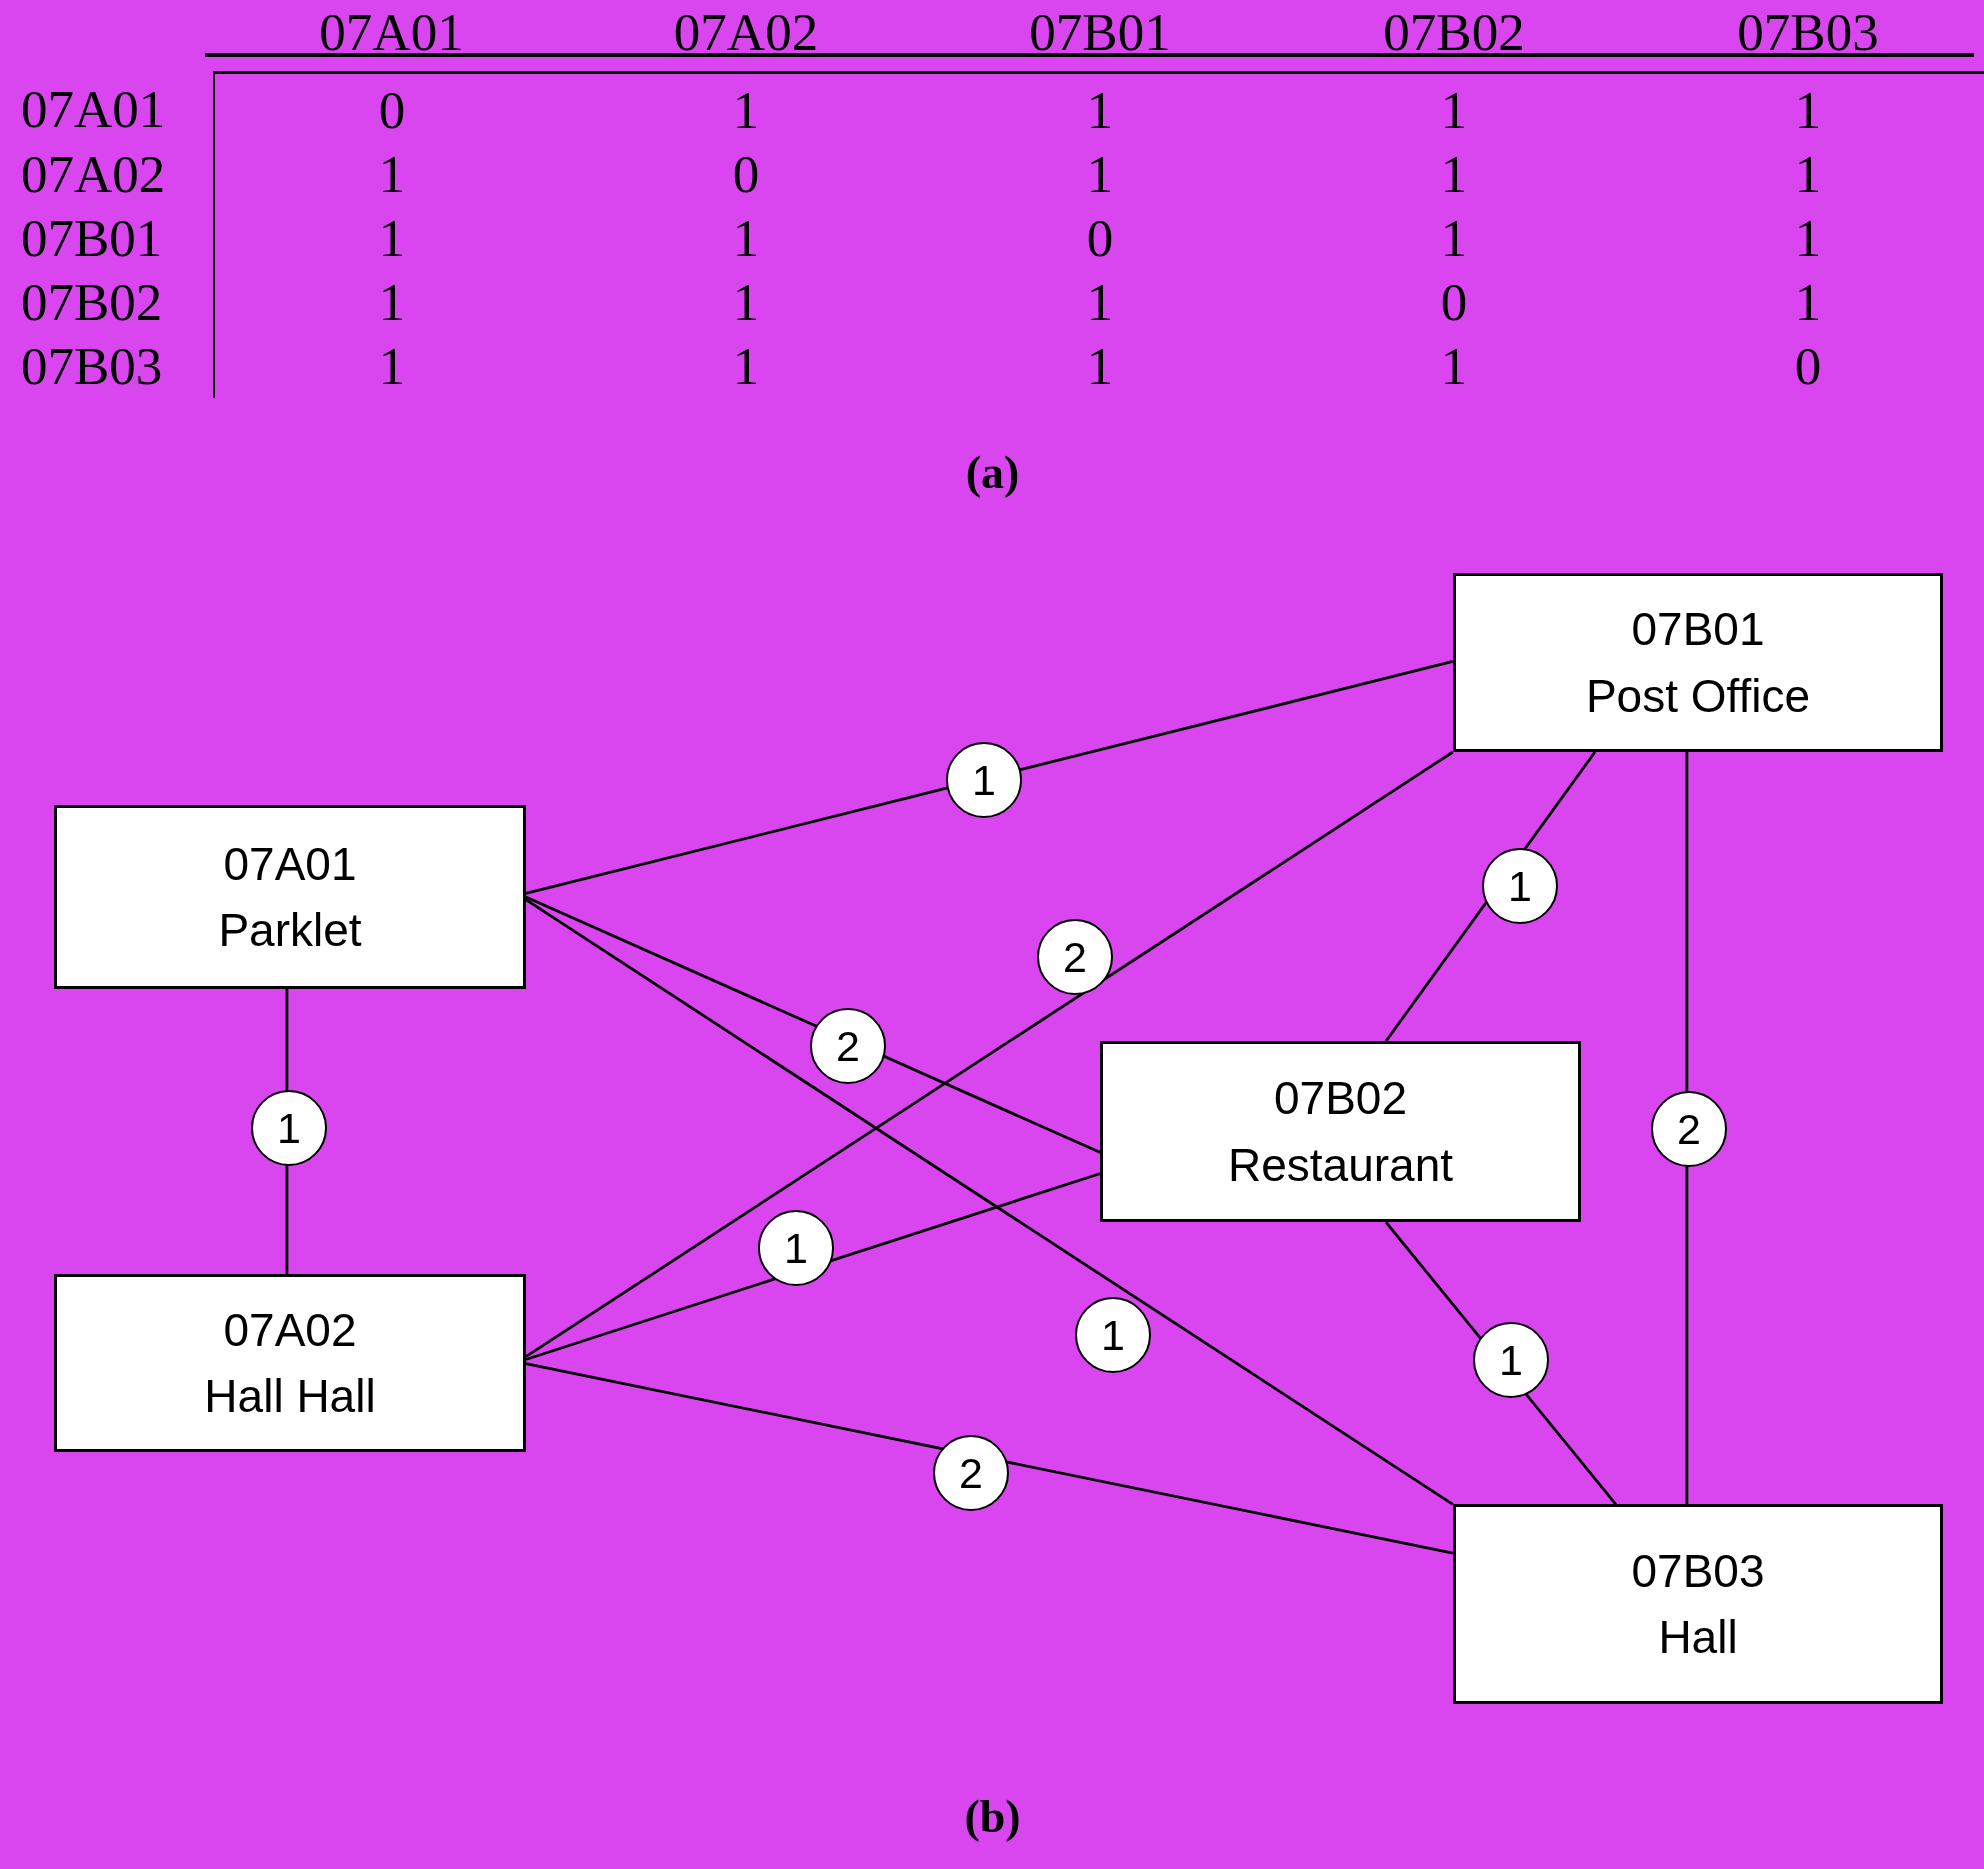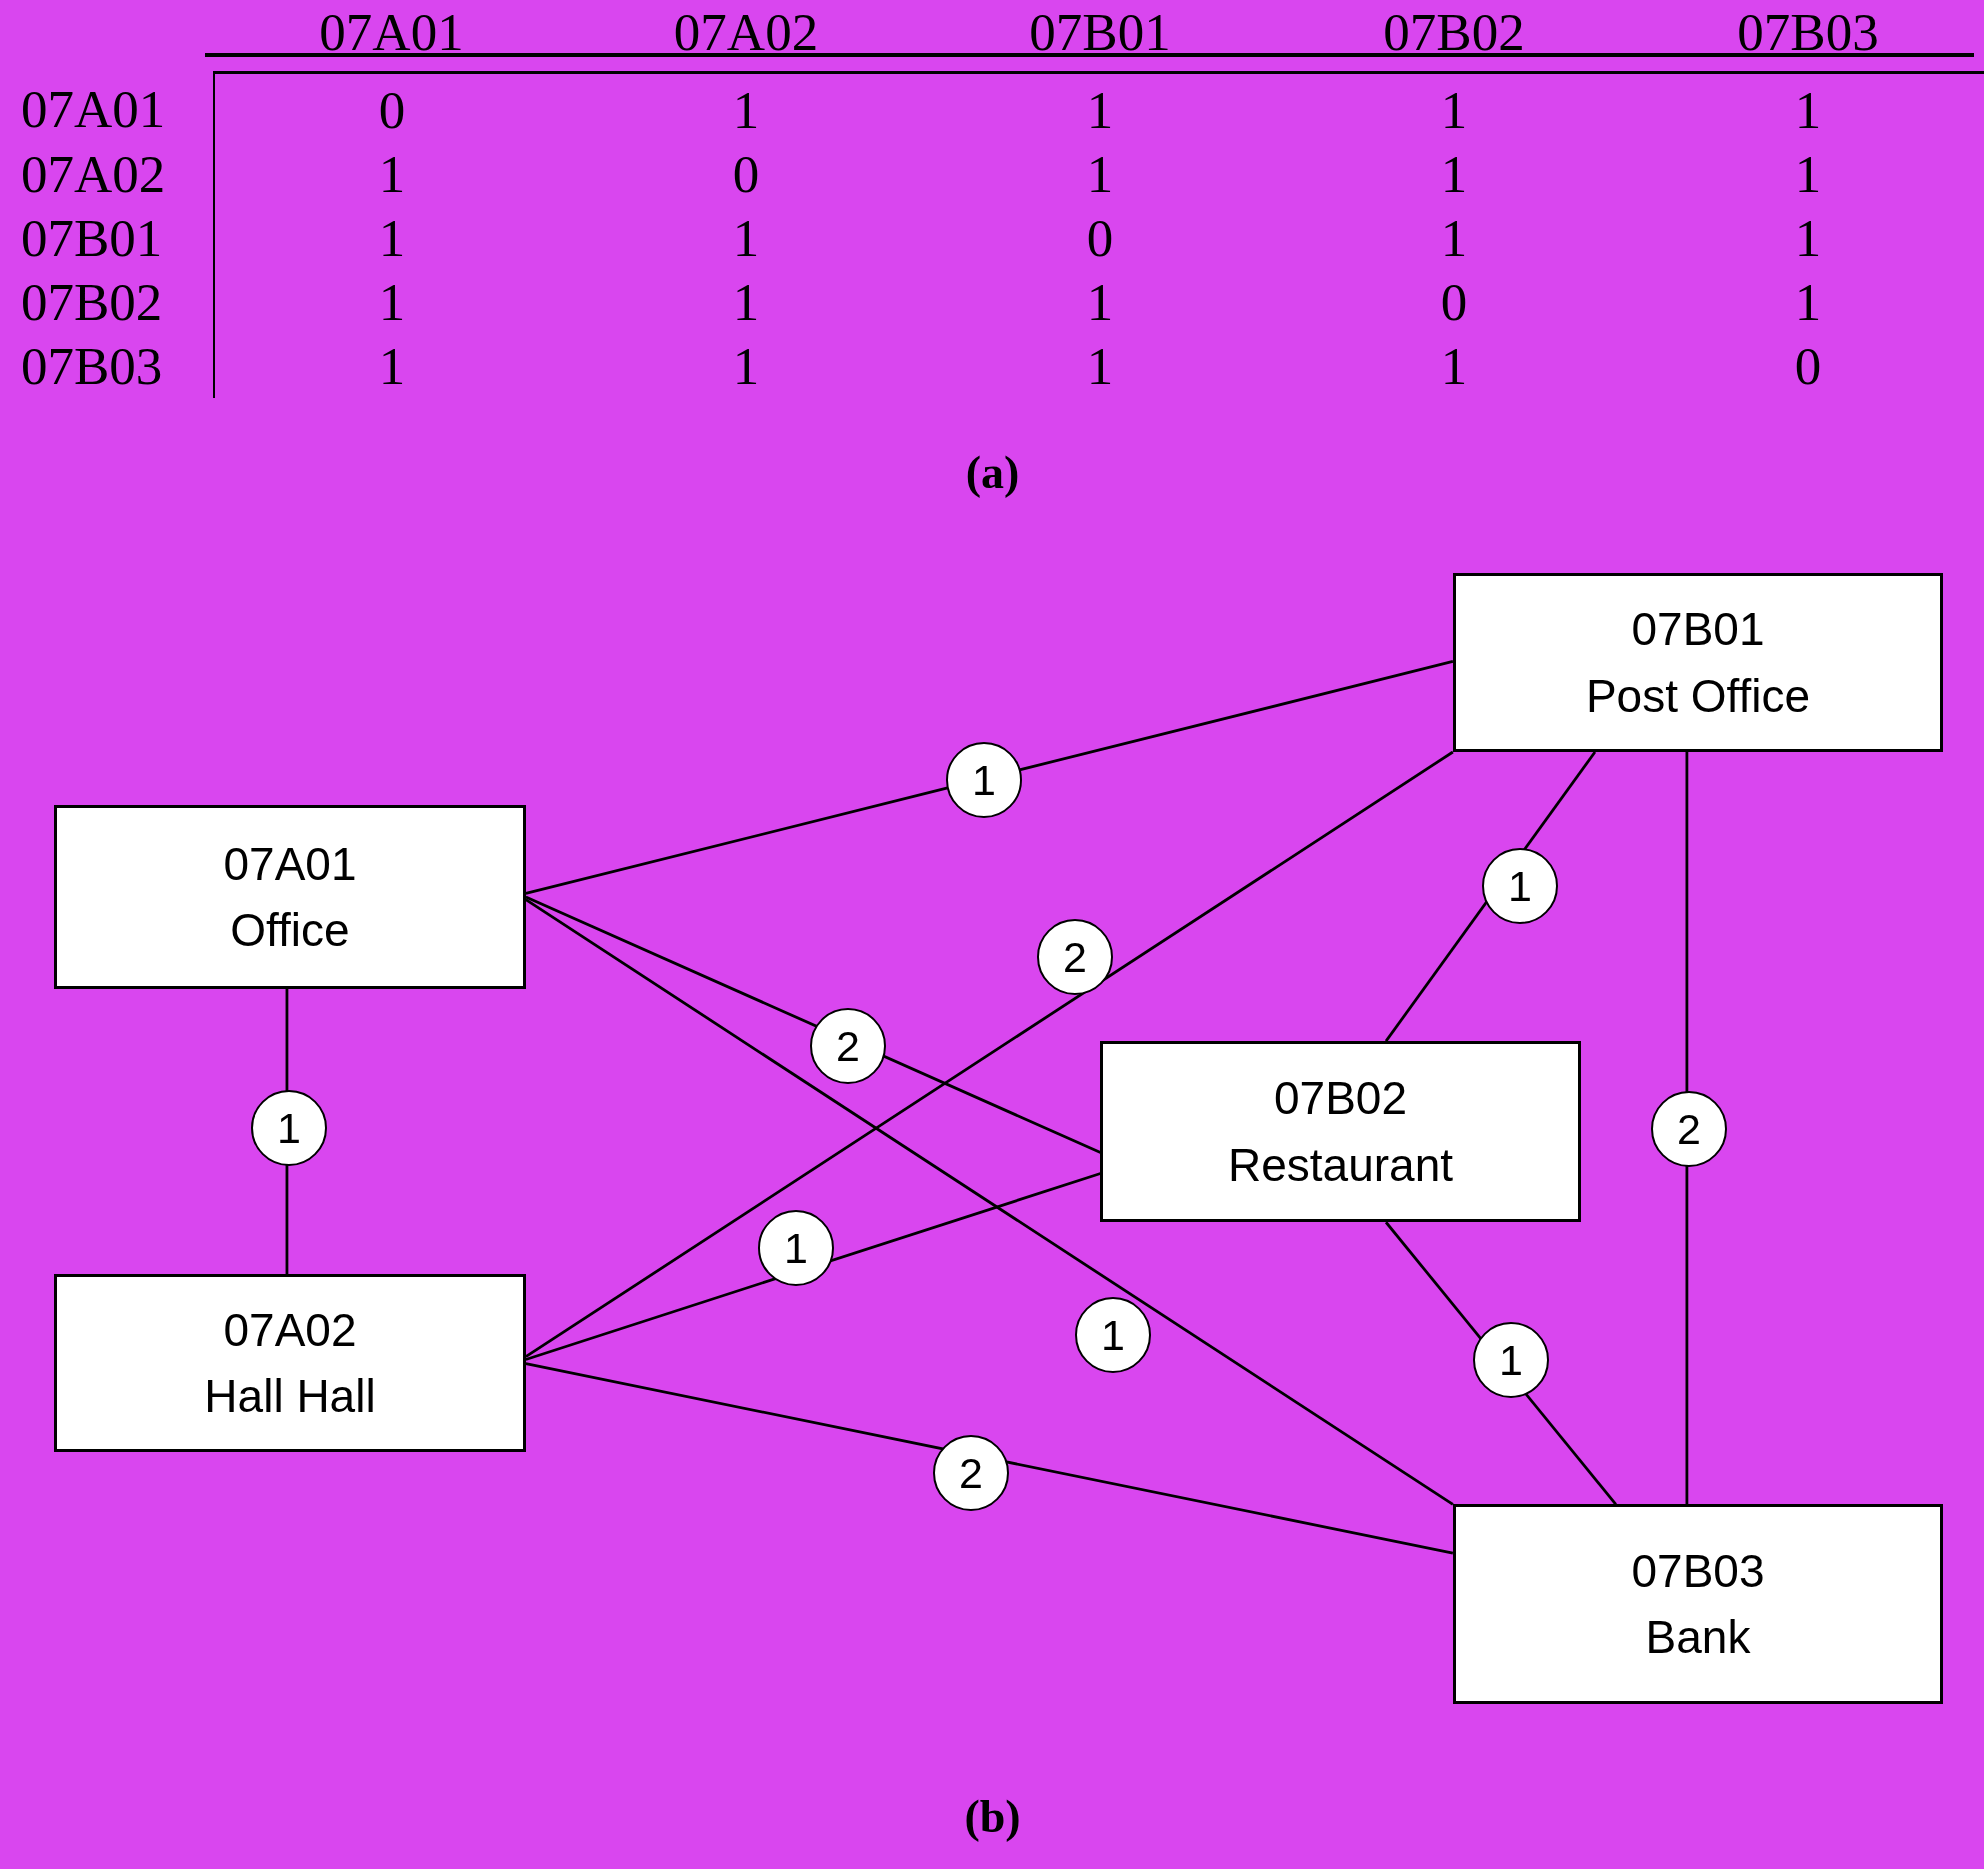--- a/index.html
+++ b/index.html
@@ -216,37 +216,37 @@
           <line x1="755" y1="1172" x2="1580" y2="905" stroke="#000000" stroke-width="4"></line>
           <line x1="755" y1="1178" x2="2086" y2="1450" stroke="#000000" stroke-width="4"></line>
           <line x1="2290" y1="300" x2="1990" y2="715" stroke="#000000" stroke-width="4"></line>
           <line x1="2422" y1="300" x2="2422" y2="1380" stroke="#000000" stroke-width="4"></line>
           <line x1="1990" y1="975" x2="2320" y2="1380" stroke="#000000" stroke-width="4"></line>
         </g>
     </svg>
     <div id="node-layer">
         <div class="node-box" style="left: 54px; top: 262px; width: 472px; height: 184px;">
           <span class="node-id">07A01</span>
-          <span class="node-name">Office</span>
+          <span class="node-name">Parklet</span>
         </div>
         <div class="node-box" style="left: 54px; top: 731px; width: 472px; height: 178px;">
           <span class="node-id">07A02</span>
           <span class="node-name">Hall Hall</span>
         </div>
         <div class="node-box" style="left: 1453px; top: 30px; width: 490px; height: 179px;">
           <span class="node-id">07B01</span>
           <span class="node-name">Post Office</span>
         </div>
         <div class="node-box" style="left: 1100px; top: 498px; width: 481px; height: 181px;">
           <span class="node-id">07B02</span>
           <span class="node-name">Restaurant</span>
         </div>
         <div class="node-box" style="left: 1453px; top: 961px; width: 490px; height: 200px;">
           <span class="node-id">07B03</span>
-          <span class="node-name">Bank</span>
+          <span class="node-name">Hall</span>
         </div>
       </div>
     <div id="badge-layer">
         <div class="edge-badge" style="left: 287px; top: 583px;">1</div>
         <div class="edge-badge" style="left: 982px; top: 235px;">1</div>
         <div class="edge-badge" style="left: 846px; top: 501px;">2</div>
         <div class="edge-badge" style="left: 1111px; top: 790px;">1</div>
         <div class="edge-badge" style="left: 1073px; top: 412px;">2</div>
         <div class="edge-badge" style="left: 794px; top: 703px;">1</div>
         <div class="edge-badge" style="left: 969px; top: 928px;">2</div>

